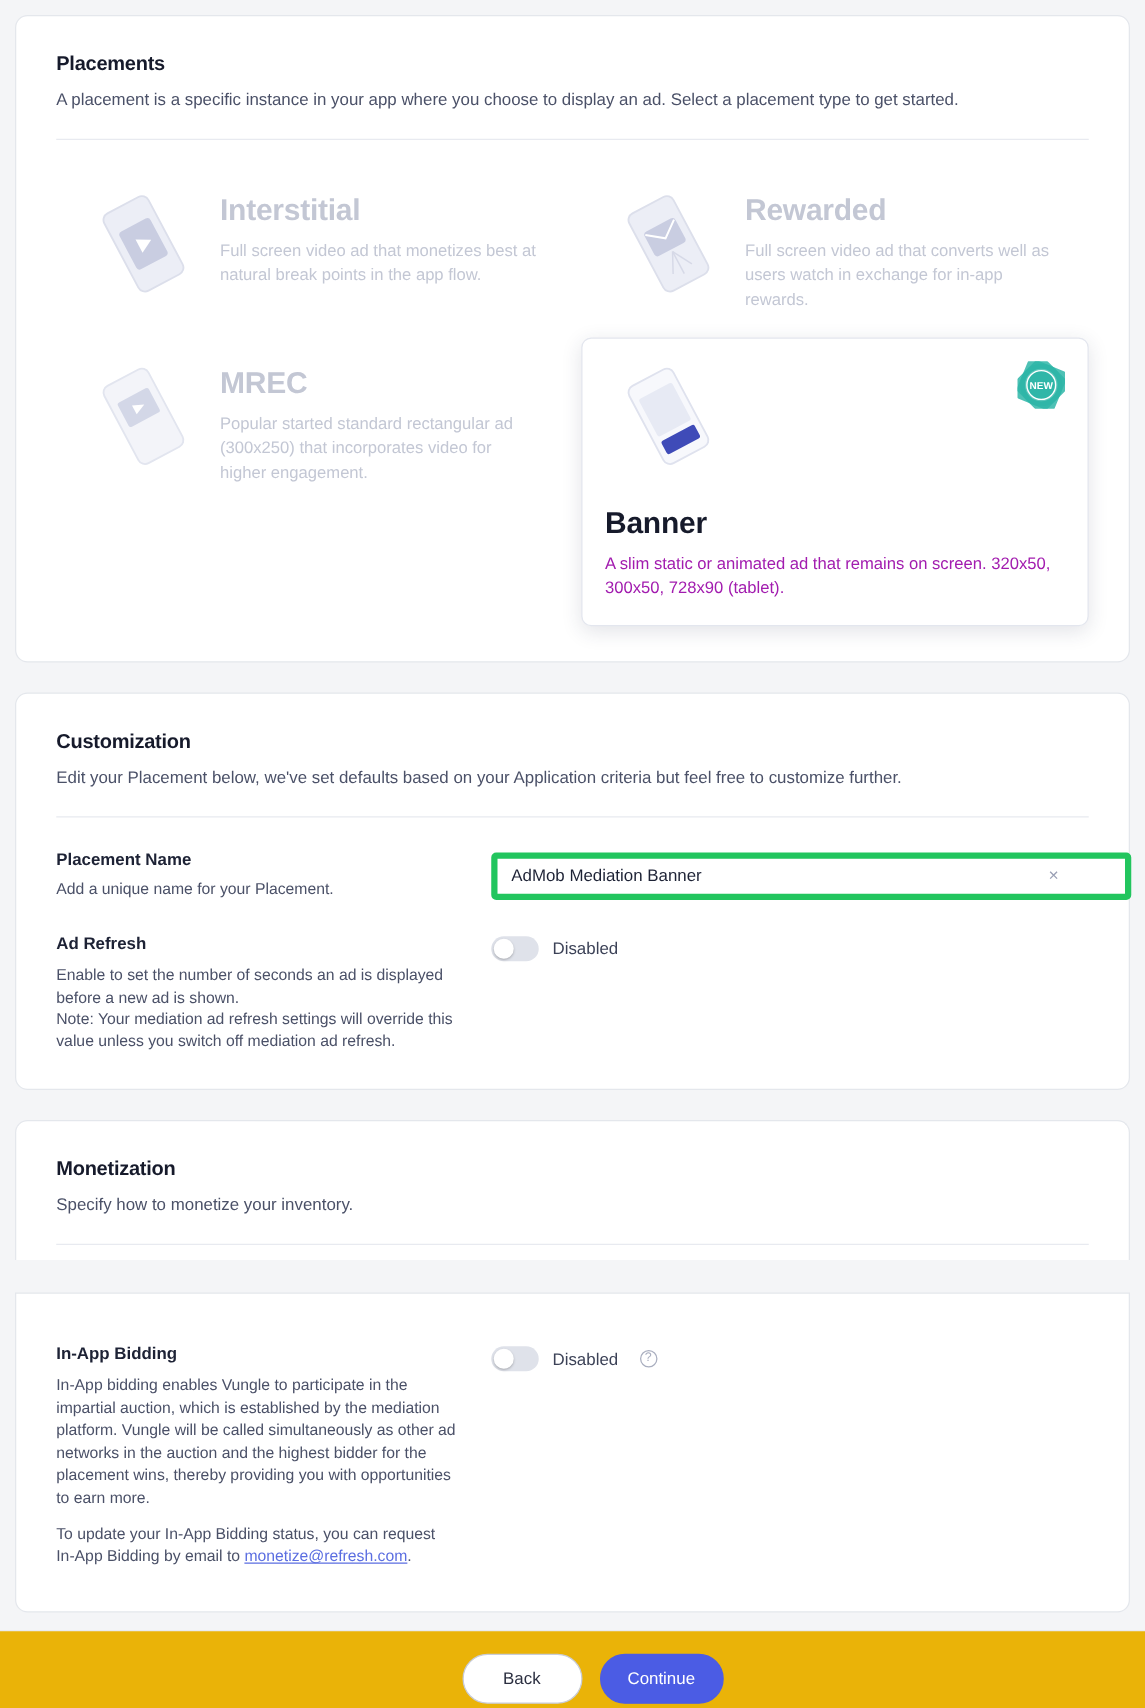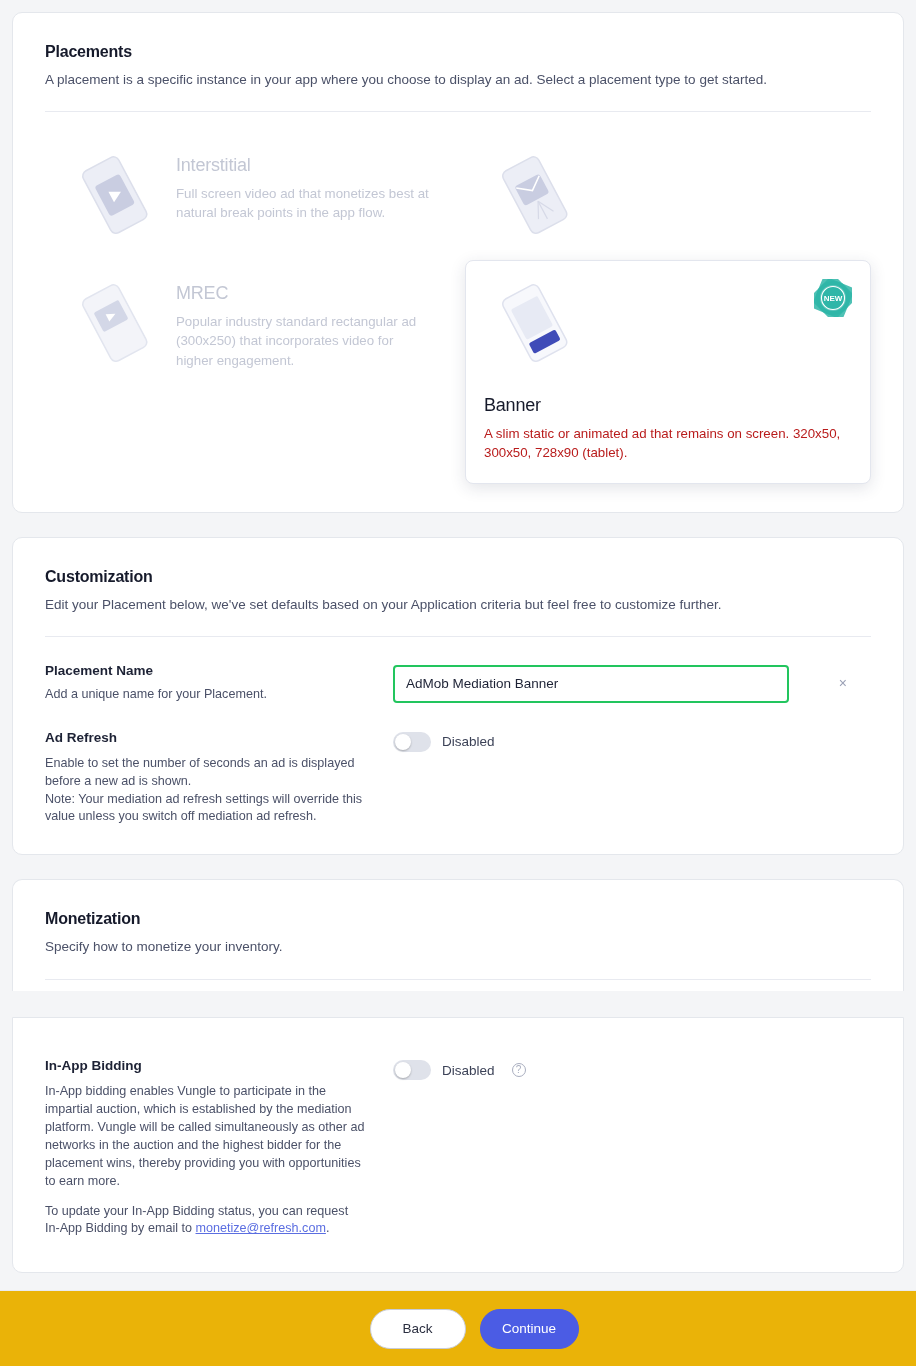--- a/index.html
+++ b/index.html
@@ -70,33 +70,33 @@
   }
   .placement .thumb {
     width: 98px;
     flex: 0 0 98px;
     height: 86px;
     position: relative;
   }
   .placement .ptext { padding-top: 2px; flex: 1; }
   .placement h3 {
     margin: 0 0 8px 0;
-    font-size: 18px;
-    font-weight: normal;
+    font-size: 24px;
+    font-weight: bold;
     color: #c3c7d4;
     letter-spacing: -0.2px;
   }
   .placement.selected h3 { color: #161a2b; }
   .placement p {
     margin: 0;
     font-size: 13.3px;
     line-height: 1.45;
     color: #c3c7d4;
   }
-  .placement.selected p { color: #b91c1c; }
+  .placement.selected p { color: #a21caf; }
 
   .new-badge {
     position: absolute;
     top: 18px;
     right: 18px;
     width: 38px;
     height: 38px;
     border-radius: 10px;
   }
 
@@ -118,23 +118,23 @@
     color: #1d2235;
     margin: 0 0 8px 0;
   }
   .field-help {
     font-size: 12.6px;
     color: #4b5168;
     line-height: 1.42;
     margin: 0;
   }
   .text-input {
-    width: 396px;
+    width: 512px;
     height: 38px;
-    border: 2px solid #22c55e;
+    border: 5px solid #22c55e;
     border-radius: 4px;
     padding: 0 44px 0 11px;
     font-size: 13.5px;
     font-family: "Liberation Sans", sans-serif;
     color: #1d2235;
     outline: none;
     background: #fff;
   }
   .input-wrap { position: relative; width: 464px; }
   .clear-x {
@@ -258,35 +258,39 @@
                 <rect x="37" y="26" width="28" height="22" rx="3" fill="#c9cde1"></rect>
                 <path d="M38 28 L51 38 L64 28" fill="none" stroke="#ffffff" stroke-width="1.6"></path>
                 <g stroke="#d6d9e7" stroke-width="1.2">
                   <line x1="51" y1="50" x2="43" y2="66"></line>
                   <line x1="51" y1="50" x2="51" y2="70"></line>
                   <line x1="51" y1="50" x2="60" y2="66"></line>
                 </g>
               </g>
             </svg>
           </div>
+          <div class="ptext">
+            <h3>Rewarded</h3>
+            <p>Full screen video ad that converts well as users watch in exchange for in-app rewards.</p>
+          </div>
         </div>
 
         <div class="placement">
           <div class="thumb">
             <svg width="98" height="86" viewBox="0 0 98 86">
               <g transform="rotate(-28 49 43)">
                 <rect x="31" y="8" width="40" height="70" rx="6" fill="#f3f4f9" stroke="#e2e5ef" stroke-width="1.5"></rect>
                 <rect x="37" y="24" width="28" height="22" rx="2" fill="#d3d7e7"></rect>
                 <polygon points="47,31 56,35 47,39" fill="#ffffff"></polygon>
               </g>
             </svg>
           </div>
           <div class="ptext">
             <h3>MREC</h3>
-            <p>Popular industry standard rectangular ad (300x250) that incorporates video for higher engagement.</p>
+            <p>Popular started standard rectangular ad (300x250) that incorporates video for higher engagement.</p>
           </div>
         </div>
 
         <div class="placement selected">
           <div class="thumb">
             <svg width="98" height="86" viewBox="0 0 98 86">
               <g transform="rotate(-28 49 43)">
                 <rect x="31" y="8" width="40" height="70" rx="6" fill="#f7f8fc" stroke="#dfe2ee" stroke-width="1.5"></rect>
                 <rect x="36" y="20" width="30" height="34" rx="2" fill="#e7eaf4"></rect>
                 <rect x="36" y="58" width="30" height="12" rx="2" fill="#3f4bb8"></rect>

